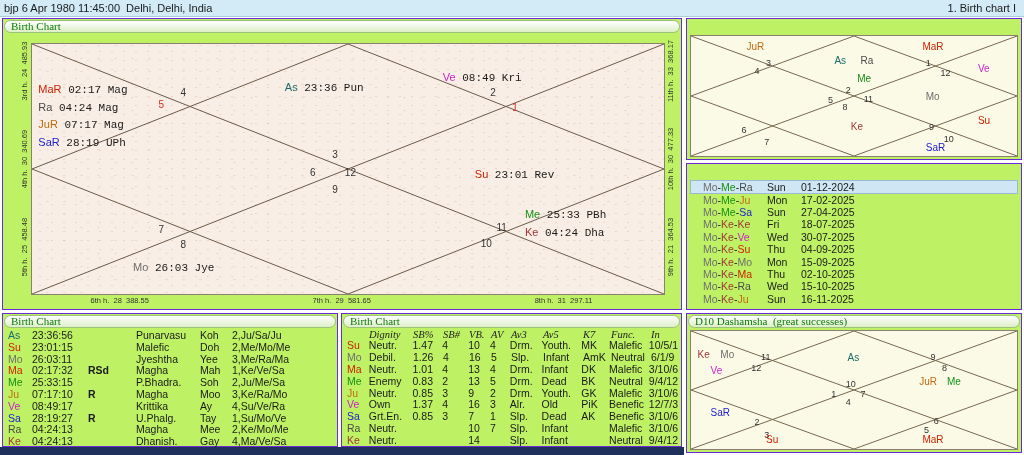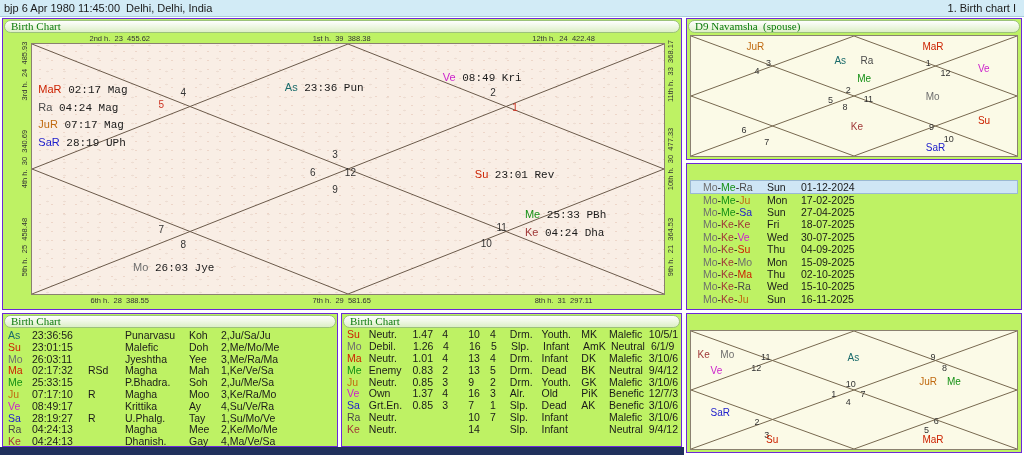--- a/index.html
+++ b/index.html
@@ -43,21 +43,21 @@
           background:linear-gradient(#8cc0ee,#2e6cc0); border:1px solid #265a9e; color:#fff;
           font-size:8px; line-height:8px; text-align:center; cursor:pointer; }
   .vlist { position:absolute; left:4px; right:4px; top:17px; bottom:2px; font-size:10.5px; }
   .vrow { display:flex; align-items:center; height:12.4px; padding-left:12px; }
   .vrow.sel { background:#cfe6f5; outline:1px solid #9bb9d2; }
   .vlords { width:64px; display:inline-flex; }
   .vday { width:34px; }
 
   .plist { position:absolute; left:5px; right:3px; top:16px; bottom:2px; font-size:10.5px; }
   .prow { display:flex; height:11.8px; line-height:11.8px; white-space:pre; }
-  .c-p { width:24px; } .c-lon { width:56px; } .c-flag { width:37px; }
+  .c-p { width:24px; } .c-lon { width:56px; } .c-flag { width:48px;font-weight:bold; }
   .c-nak { width:64px; } .c-syl { width:32px; } .c-pada { flex:1; }
 
   .ttable { position:absolute; left:5px; right:3px; top:15px; bottom:2px; font-size:10.5px; }
   .trow { display:flex; height:11.9px; line-height:11.9px; white-space:pre; }
   .trow.th { font-family:"Liberation Serif",serif; font-style:italic; height:11px; line-height:11px; color:#222; }
   .tc0{width:22px;} .tc1{width:44px;} .tc2{width:30px;} .tc3{width:26px;} .tc4{width:22px;}
   .tc5{width:20px;} .tc6{width:32px;} .tc7{width:40px;} .tc8{width:28px;} .tc9{width:40px;} .tc10{flex:1;}
 
   .strip { position:absolute; left:0; top:447px; width:684px; height:8px; background:#20305c; }
 </style>
@@ -66,25 +66,20 @@
 
 <div class="topbar">
   <span>bjp 6 Apr 1980 11:45:00  Delhi, Delhi, India</span>
   <span>1. Birth chart I</span>
 </div>
 
 <div class="panel" style="left:2px;top:18px;width:680px;height:292px">
   <div class="phead">
     <span class="ptitle">Birth Chart</span>
   </div>
-  <div class="edge" style="left:28px;top:15px;width:634px;height:9px">
-      <span class="elab h" style="left: 14%;">2nd h.  23  455.62</span>
-      <span class="elab h" style="left: 49%;">1st h.  39  388.38</span>
-      <span class="elab h" style="left: 84%;">12th h.  24  422.48</span>
-    </div>
   <div class="edge" style="left:28px;top:277px;width:634px;height:9px">
       <span class="elab h" style="left: 14%;">6th h.  28  388.55</span>
       <span class="elab h" style="left: 49%;">7th h.  29  581.65</span>
       <span class="elab h" style="left: 84%;">8th h.  31  297.11</span>
     </div>
   <div class="edge" style="left:17px;top:24px;width:10px;height:252px">
       <span class="elab v" style="top: 11%;">3rd h.  24  485.93</span>
       <span class="elab v" style="top: 46%;">4th h.  30  340.69</span>
       <span class="elab v" style="top: 81%;">5th h.  25  458.48</span>
     </div>
@@ -121,23 +116,20 @@
       <span class="ci" style="left: 78%; top: 73%;"><b style="color: rgb(160, 56, 56);">Ke</b><span class="rest"> 04:24 Dha</span></span>
       <span class="ci num" style="color: rgb(51, 51, 51); left: 73.5%; top: 71%;">11</span>
       <span class="ci num" style="color: rgb(51, 51, 51); left: 71%; top: 77.5%;">10</span>
       <span class="ci num" style="color: rgb(51, 51, 51); left: 20%; top: 72%;">7</span>
       <span class="ci num" style="color: rgb(51, 51, 51); left: 23.5%; top: 78%;">8</span>
       <span class="ci" style="left: 16%; top: 87%;"><b style="color: rgb(110, 110, 110);">Mo</b><span class="rest"> 26:03 Jye</span></span>
     </div>
 </div>
 
 <div class="panel" style="left:686px;top:18px;width:336px;height:142px">
-  <div class="phead">
-    <span class="ptitle">D9 Navamsha  (spouse)</span>
-  </div>
   <div class="chartbox cream small" style="left:3px;top:16px;width:328px;height:122px">
       <svg class="grid" viewBox="0 0 100 100" preserveAspectRatio="none">
         <line x1="0" y1="0" x2="100" y2="100" stroke="currentColor" stroke-width="1" vector-effect="non-scaling-stroke"></line>
         <line x1="100" y1="0" x2="0" y2="100" stroke="currentColor" stroke-width="1" vector-effect="non-scaling-stroke"></line>
         <line x1="50" y1="0" x2="0" y2="50" stroke="currentColor" stroke-width="1" vector-effect="non-scaling-stroke"></line>
         <line x1="0" y1="50" x2="50" y2="100" stroke="currentColor" stroke-width="1" vector-effect="non-scaling-stroke"></line>
         <line x1="50" y1="100" x2="100" y2="50" stroke="currentColor" stroke-width="1" vector-effect="non-scaling-stroke"></line>
         <line x1="100" y1="50" x2="50" y2="0" stroke="currentColor" stroke-width="1" vector-effect="non-scaling-stroke"></line>
       </svg>
       <span class="ci" style="left: 17%; top: 5%;"><b style="color: rgb(192, 106, 16);">JuR</b></span>
@@ -274,20 +266,23 @@
           <span>-</span>
           <span style="color: rgb(192, 106, 16);">Ju</span>
         </span>
         <span class="vday">Sun</span>
         <span class="vdate">16-11-2025</span>
       </div>
     </div>
 </div>
 
 <div class="panel" style="left:686px;top:313px;width:336px;height:140px">
+  <div class="phead">
+    <span class="ptitle">D10 Dashamsha  (great successes)</span>
+  </div>
   <div class="chartbox cream small" style="left:3px;top:16px;width:328px;height:120px">
       <svg class="grid" viewBox="0 0 100 100" preserveAspectRatio="none">
         <line x1="0" y1="0" x2="100" y2="100" stroke="currentColor" stroke-width="1" vector-effect="non-scaling-stroke"></line>
         <line x1="100" y1="0" x2="0" y2="100" stroke="currentColor" stroke-width="1" vector-effect="non-scaling-stroke"></line>
         <line x1="50" y1="0" x2="0" y2="50" stroke="currentColor" stroke-width="1" vector-effect="non-scaling-stroke"></line>
         <line x1="0" y1="50" x2="50" y2="100" stroke="currentColor" stroke-width="1" vector-effect="non-scaling-stroke"></line>
         <line x1="50" y1="100" x2="100" y2="50" stroke="currentColor" stroke-width="1" vector-effect="non-scaling-stroke"></line>
         <line x1="100" y1="50" x2="50" y2="0" stroke="currentColor" stroke-width="1" vector-effect="non-scaling-stroke"></line>
       </svg>
       <span class="ci" style="left: 2%; top: 16%;"><b style="color: rgb(160, 56, 56);">Ke</b></span>
@@ -330,20 +325,21 @@
       <div class="prow"><span class="c-p" style="color: rgb(74, 74, 74);">Ra</span><span class="c-lon">04:24:13</span><span class="c-flag"></span><span class="c-nak">Magha</span><span class="c-syl">Mee</span><span class="c-pada">2,Ke/Mo/Me</span></div>
       <div class="prow"><span class="c-p" style="color: rgb(160, 56, 56);">Ke</span><span class="c-lon">04:24:13</span><span class="c-flag"></span><span class="c-nak">Dhanish.</span><span class="c-syl">Gay</span><span class="c-pada">4,Ma/Ve/Sa</span></div>
     </div>
 </div>
 
 <div class="panel" style="left:341px;top:313px;width:341px;height:134px">
   <div class="phead">
     <span class="ptitle">Birth Chart</span>
   </div>
   <div class="ttable">
+      <div class="trow th"><span class="tc0"></span><span class="tc1">Dignity</span><span class="tc2">SB%</span><span class="tc3">SB#</span><span class="tc4">VB.</span><span class="tc5">AV</span><span class="tc6">Av3</span><span class="tc7">Av5</span><span class="tc8">K7</span><span class="tc9">Func.</span><span class="tc10">In</span></div>
       <div class="trow"><span class="tc0" style="color: rgb(204, 34, 0);">Su</span><span class="tc1">Neutr.</span><span class="tc2">1.47</span><span class="tc3">4</span><span class="tc4">10</span><span class="tc5">4</span><span class="tc6">Drm.</span><span class="tc7">Youth.</span><span class="tc8">MK</span><span class="tc9">Malefic</span><span class="tc10">10/5/1</span></div>
       <div class="trow"><span class="tc0" style="color: rgb(110, 110, 110);">Mo</span><span class="tc1">Debil.</span><span class="tc2">1.26</span><span class="tc3">4</span><span class="tc4">16</span><span class="tc5">5</span><span class="tc6">Slp.</span><span class="tc7">Infant</span><span class="tc8">AmK</span><span class="tc9">Neutral</span><span class="tc10">6/1/9</span></div>
       <div class="trow"><span class="tc0" style="color: rgb(204, 34, 0);">Ma</span><span class="tc1">Neutr.</span><span class="tc2">1.01</span><span class="tc3">4</span><span class="tc4">13</span><span class="tc5">4</span><span class="tc6">Drm.</span><span class="tc7">Infant</span><span class="tc8">DK</span><span class="tc9">Malefic</span><span class="tc10">3/10/6</span></div>
       <div class="trow"><span class="tc0" style="color: rgb(21, 144, 21);">Me</span><span class="tc1">Enemy</span><span class="tc2">0.83</span><span class="tc3">2</span><span class="tc4">13</span><span class="tc5">5</span><span class="tc6">Drm.</span><span class="tc7">Dead</span><span class="tc8">BK</span><span class="tc9">Neutral</span><span class="tc10">9/4/12</span></div>
       <div class="trow"><span class="tc0" style="color: rgb(192, 106, 16);">Ju</span><span class="tc1">Neutr.</span><span class="tc2">0.85</span><span class="tc3">3</span><span class="tc4">9</span><span class="tc5">2</span><span class="tc6">Drm.</span><span class="tc7">Youth.</span><span class="tc8">GK</span><span class="tc9">Malefic</span><span class="tc10">3/10/6</span></div>
       <div class="trow"><span class="tc0" style="color: rgb(204, 34, 204);">Ve</span><span class="tc1">Own</span><span class="tc2">1.37</span><span class="tc3">4</span><span class="tc4">16</span><span class="tc5">3</span><span class="tc6">Alr.</span><span class="tc7">Old</span><span class="tc8">PiK</span><span class="tc9">Benefic</span><span class="tc10">12/7/3</span></div>
       <div class="trow"><span class="tc0" style="color: rgb(32, 32, 204);">Sa</span><span class="tc1">Grt.En.</span><span class="tc2">0.85</span><span class="tc3">3</span><span class="tc4">7</span><span class="tc5">1</span><span class="tc6">Slp.</span><span class="tc7">Dead</span><span class="tc8">AK</span><span class="tc9">Benefic</span><span class="tc10">3/10/6</span></div>
       <div class="trow"><span class="tc0" style="color: rgb(74, 74, 74);">Ra</span><span class="tc1">Neutr.</span><span class="tc2"></span><span class="tc3"></span><span class="tc4">10</span><span class="tc5">7</span><span class="tc6">Slp.</span><span class="tc7">Infant</span><span class="tc8"></span><span class="tc9">Malefic</span><span class="tc10">3/10/6</span></div>
       <div class="trow"><span class="tc0" style="color: rgb(160, 56, 56);">Ke</span><span class="tc1">Neutr.</span><span class="tc2"></span><span class="tc3"></span><span class="tc4">14</span><span class="tc5"></span><span class="tc6">Slp.</span><span class="tc7">Infant</span><span class="tc8"></span><span class="tc9">Neutral</span><span class="tc10">9/4/12</span></div>
     </div>

